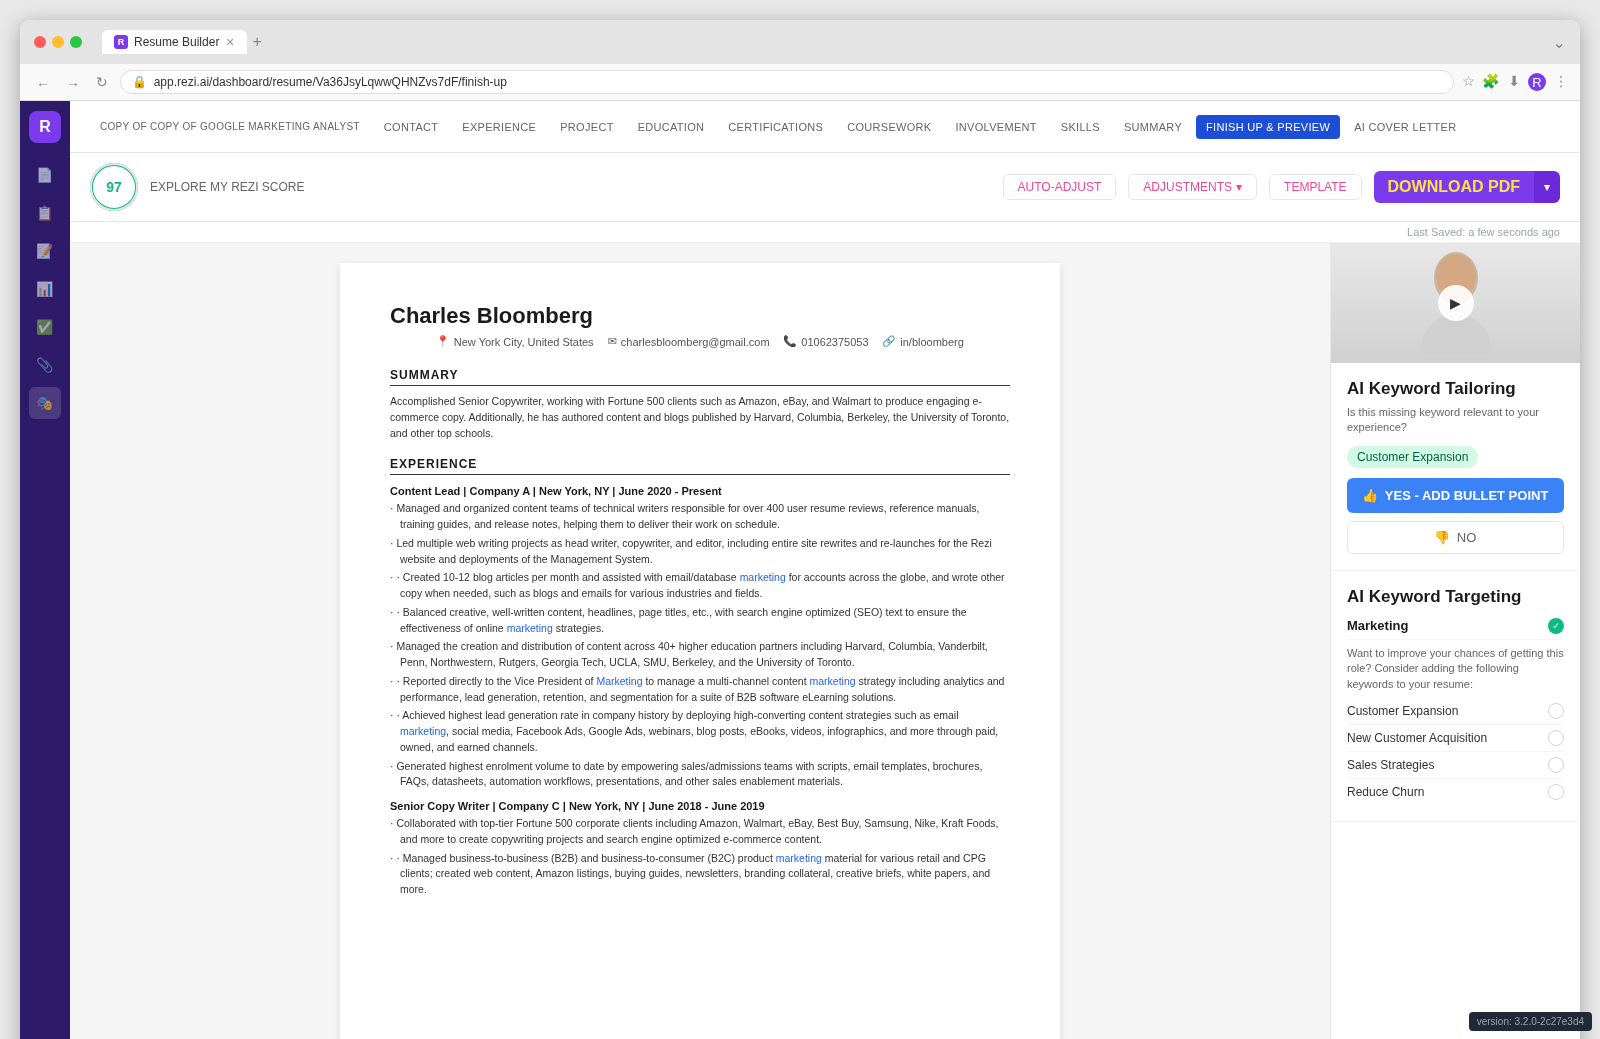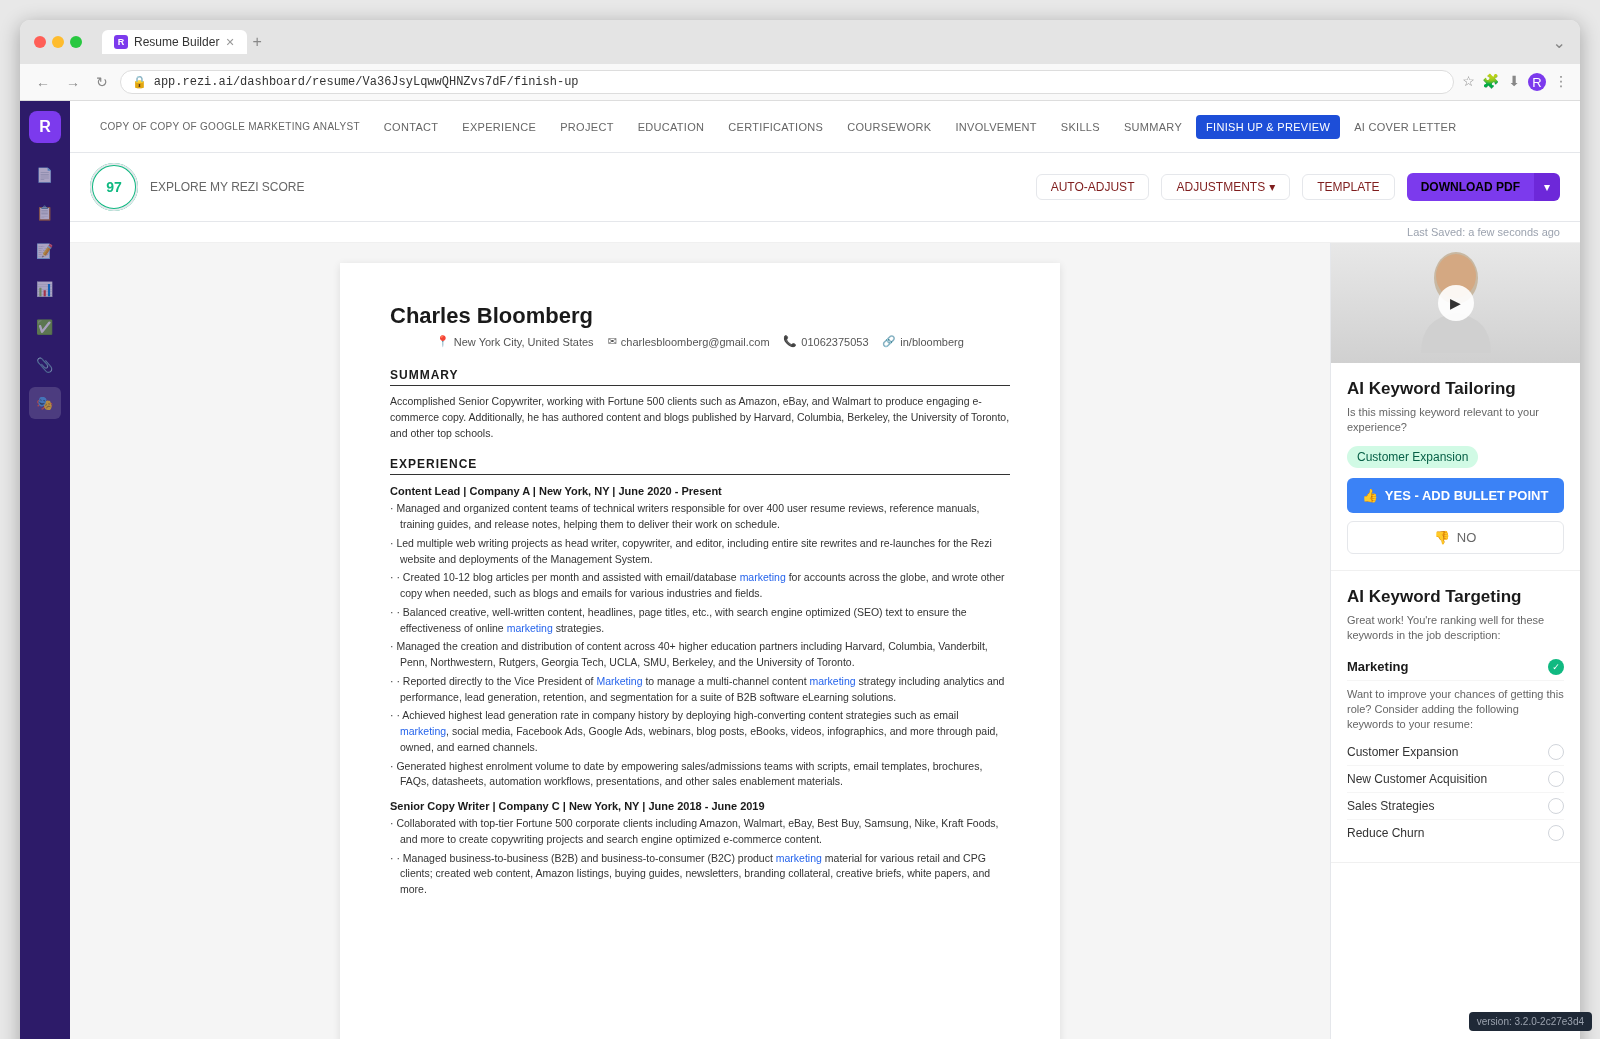--- a/index.html
+++ b/index.html
@@ -43,22 +43,22 @@
 
     
     .resume-section { flex: 1; display: flex; flex-direction: column; overflow-y: auto; background: #f5f5f5; padding: 20px; }
 
     
     .toolbar { background: #fff; border-bottom: 1px solid #e5e7eb; padding: 10px 20px; display: flex; align-items: center; gap: 12px; }
     .score-circle { width: 48px; height: 48px; border-radius: 50%; border: 3px solid #10b981; display: flex; align-items: center; justify-content: center; font-size: 14px; font-weight: bold; color: #10b981; position: relative; }
     .score-circle::before { content: ''; position: absolute; width: 44px; height: 44px; border-radius: 50%; border: 2px solid #e5e7eb; }
     .explore-score { font-size: 12px; color: #666; cursor: pointer; font-weight: 500; }
     .toolbar-divider { flex: 1; }
-    .toolbar-btn { padding: 5px 14px; border: 1px solid #e5e7eb; border-radius: 6px; font-size: 12px; color: #7f1d1d; cursor: pointer; background: #fff; font-weight: 500; display: flex; align-items: center; gap: 4px; }
-    .download-btn { background: #7c3aed; color: #000000; border: none; padding: 7px 14px; border-radius: 6px 0 0 6px; font-size: 12px; font-weight: 600; cursor: pointer; }
+    .toolbar-btn { padding: 5px 14px; border: 1px solid #e5e7eb; border-radius: 6px; font-size: 12px; color: #ec4899; cursor: pointer; background: #fff; font-weight: 500; display: flex; align-items: center; gap: 4px; }
+    .download-btn { background: #7c3aed; color: #fde047; border: none; padding: 7px 14px; border-radius: 6px 0 0 6px; font-size: 16px; font-weight: 600; cursor: pointer; }
     .download-caret { background: #6d28d9; color: white; border: none; padding: 7px 10px; border-radius: 0 6px 6px 0; font-size: 12px; cursor: pointer; }
     .last-saved { font-size: 11px; color: #9ca3af; text-align: right; padding: 4px 20px; background: #fff; border-bottom: 1px solid #f0f0f0; }
 
     
     .resume-paper { background: #fff; max-width: 720px; margin: 0 auto; padding: 40px 50px; box-shadow: 0 2px 8px rgba(0,0,0,0.1); min-height: 900px; }
     .resume-name { text-align: left; font-size: 22px; font-weight: 600; color: #1a1a1a; margin-bottom: 6px; }
     .resume-contact { text-align: center; font-size: 11px; color: #555; display: flex; justify-content: center; gap: 14px; flex-wrap: wrap; margin-bottom: 20px; }
     .resume-contact span { display: flex; align-items: center; gap: 4px; }
     .resume-section-title { font-size: 12px; font-weight: 700; color: #1a1a1a; text-transform: uppercase; letter-spacing: 1px; border-bottom: 1.5px solid #333; padding-bottom: 3px; margin-bottom: 8px; margin-top: 16px; }
     .resume-text { font-size: 10.5px; color: #333; line-height: 1.5; }
@@ -109,21 +109,21 @@
     </div>
     <div style="margin-left:auto; color:#888; font-size:16px;">⌄</div>
   </div>
 
   <div class="address-bar">
     <span class="nav-btn">←</span>
     <span class="nav-btn">→</span>
     <span class="nav-btn">↻</span>
     <div class="url-bar">
       <span style="color:#888;font-size:12px;">🔒</span>
-      <span style="font-size:12px;color:#333;font-family:Liberation Mono, monospace;">app.rezi.ai/dashboard/resume/Va36JsyLqwwQHNZvs7dF/finish-up</span>
+      <span style="font-size:12px;color:#333;">app.rezi.ai/dashboard/resume/Va36JsyLqwwQHNZvs7dF/finish-up</span>
     </div>
     <div class="address-actions">
       <span style="font-size:14px;">☆</span>
       <span style="font-size:14px;">🧩</span>
       <span style="font-size:14px;">⬇</span>
       <span style="font-size:13px; background:#7c3aed; color:white; border-radius:50%; width:18px; height:18px; display:inline-flex; align-items:center; justify-content:center;">R</span>
       <span style="font-size:14px;">⋮</span>
     </div>
   </div>
 
@@ -256,21 +256,20 @@
               <span>YES - ADD BULLET POINT</span>
             </button>
             <button class="no-btn">
               <span>👎</span>
               <span>NO</span>
             </button>
           </div>
 
           <div class="panel-section">
             <div class="panel-title">AI Keyword Targeting</div>
-            <div class="panel-subtitle">Great work! You're ranking well for these keywords in the job description:</div>
             <div class="targeting-item">
               <span class="marketing-label">Marketing</span>
               <div class="check-circle">✓</div>
             </div>
             <div class="targeting-suggest">Want to improve your chances of getting this role? Consider adding the following keywords to your resume:</div>
             <div class="targeting-item">
               <span>Customer Expansion</span>
               <div class="empty-circle"></div>
             </div>
             <div class="targeting-item">

